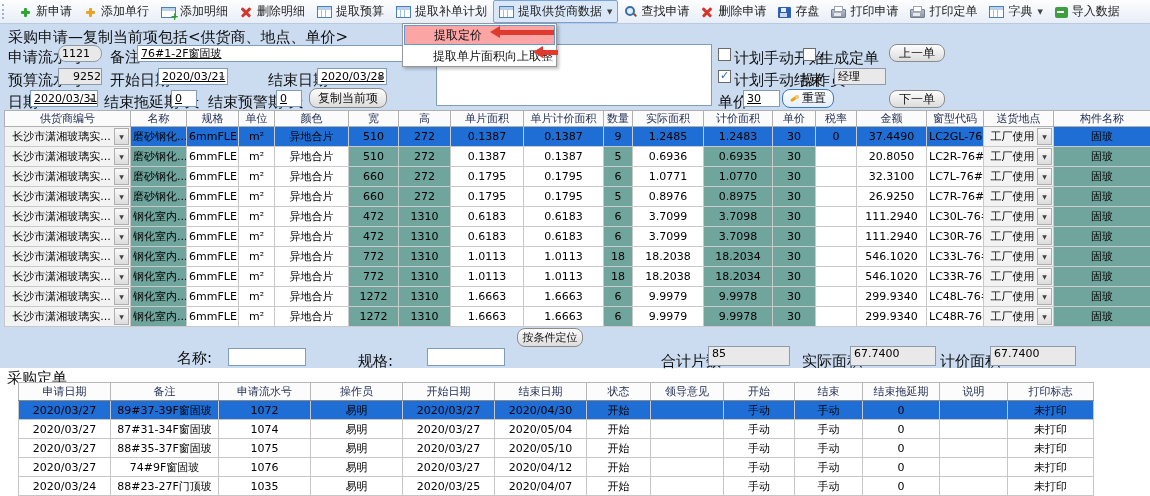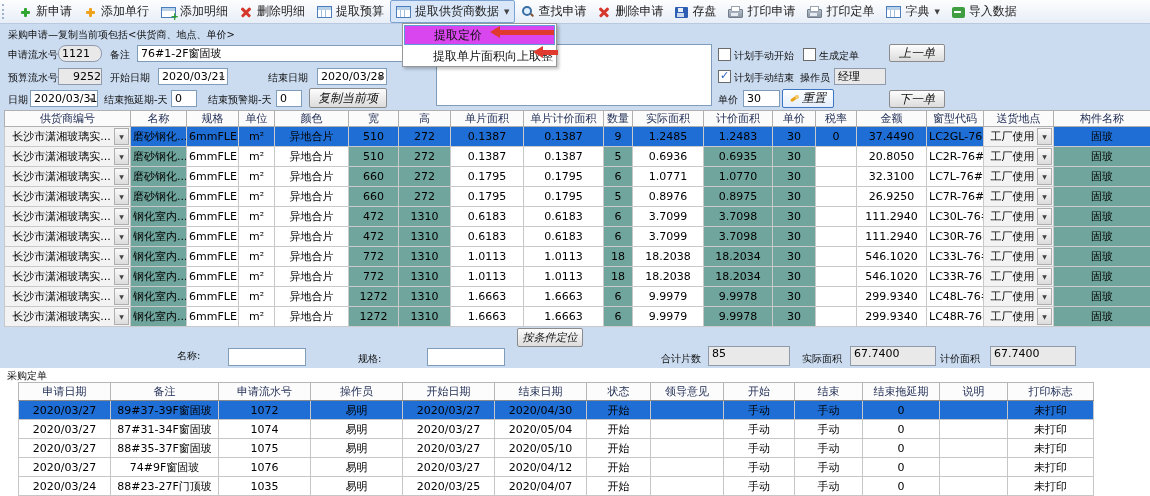--- a/index.html
+++ b/index.html
@@ -35,35 +35,35 @@
   .i-print{width:11px;height:7px;background:linear-gradient(#b6bfca,#8d97a5);margin-top:4px;border-radius:1px;border:1px solid #727d8b;}
   .i-print::before{content:"";position:absolute;left:2px;top:-4px;width:7px;height:4px;background:#fff;border:1px solid #9aa4b0;}
   .i-print::after{content:"";position:absolute;left:2px;top:3px;width:7px;height:3px;background:#e6ebf2;}
   .i-import{background:#3f9e3f;width:11px;height:11px;margin-top:1px;border-radius:2px;}
   .i-import::after{content:"";position:absolute;left:2px;top:4.5px;width:7px;height:2px;background:#fff;}
 
   
   .menu{position:absolute;left:402px;top:23px;width:153px;background:#fff;border:1px solid #979797;
     box-shadow:2px 2px 3px rgba(0,0,0,.25);z-index:10;font-size:12px;color:#111;}
   .menu-item{height:20px;line-height:20px;padding-left:30px;white-space:nowrap;}
-  .menu-item.hl{background:#d946ef;border:1px solid #5e9ad9;height:18px;line-height:18px;margin:1px;padding-left:29px;}
+  .menu-item.hl{background:#fca5a5;border:1px solid #5e9ad9;height:18px;line-height:18px;margin:1px;padding-left:29px;}
   .red-arrow{position:absolute;height:12px;z-index:11;}
   .red-arrow::before{content:"";position:absolute;left:0;top:0;border:6px solid transparent;border-right:10px solid var(--arrow,#e03a2f);}
   .red-arrow::after{content:"";position:absolute;left:13px;right:0;top:3.5px;height:5px;background:var(--arrow,#e03a2f);}
 
   
-  .lbl{position:absolute;font-size:10px;color:#101010;white-space:nowrap;}
+  .lbl{position:absolute;font-size:15px;color:#101010;white-space:nowrap;}
   .fld{position:absolute;font-size:11px;color:#000;border:1px solid #8f9bad;background:#e9e9e9;
     display:flex;align-items:center;padding:0 3px;box-sizing:border-box;white-space:nowrap;overflow:hidden;}
-  .fld.wi{background:#fff;border-color:#7f9db9;}
+  .fld.wi{background:#fff;border-color:#7f9db9;text-decoration:underline;}
   .fld.dd{padding-right:14px;}
   .fld.dd::after{content:"▼";position:absolute;right:3px;top:50%;transform:translateY(-50%);font-size:6px;color:#666;}
   .notes{position:absolute;left:436px;top:44px;width:274px;height:60px;background:#fff;border:1px solid #7f9db9;}
-  .btn{position:absolute;background:linear-gradient(#fdfdfd,#dcdcdc);border:1px solid #8b8b8b;border-radius:2px;
-    font-size:12px;color:#101010;display:flex;align-items:center;justify-content:center;white-space:nowrap;cursor:default;box-sizing:border-box;font-style:italic;}
+  .btn{position:absolute;background:linear-gradient(#fdfdfd,#dcdcdc);border:1px solid #8b8b8b;border-radius:8px;
+    font-size:12px;color:#101010;display:flex;align-items:center;justify-content:center;white-space:nowrap;cursor:default;box-sizing:border-box;}
   .btn.blue{border-color:#3a76c4;background:linear-gradient(#feffff,#e4eefb);}
   .reset-ico{width:9px;height:9px;margin-right:3px;position:relative;display:inline-block;}
   .reset-ico::before{content:"";position:absolute;left:0;top:3px;width:9px;height:3px;background:#e8a21a;transform:rotate(-35deg);border-radius:2px;}
   .reset-ico::after{content:"";position:absolute;left:5px;top:1px;width:4px;height:4px;background:#f6c96d;border-radius:50%;}
   .chk{position:absolute;width:11px;height:11px;background:#fff;border:1px solid #6b6b6b;font-size:11px;
     line-height:10px;text-align:center;color:#2b62c4;font-weight:bold;box-sizing:content-box;}
 
   
   table{border-collapse:collapse;table-layout:fixed;font-size:11px;}
   #main-table{position:absolute;left:4px;top:110px;width:1146px;background:#fff;border-top:1px solid #6e6e6e;}
@@ -106,20 +106,24 @@
         <span class="tbicon i-add-detail"></span>
         <span>添加明细</span>
       </span>
       <span class="tb-btn">
         <span class="tbicon i-delete"></span>
         <span>删除明细</span>
       </span>
       <span class="tb-btn">
         <span class="tbicon i-grid"></span>
         <span>提取预算</span>
+      </span>
+      <span class="tb-btn">
+        <span class="tbicon i-grid"></span>
+        <span>提取补单计划</span>
       </span>
       <span class="tb-btn tb-open">
         <span class="tbicon i-grid"></span>
         <span>提取供货商数据</span>
         <span class="caret">▼</span>
       </span>
       <span class="tb-btn">
         <span class="tbicon i-search"></span>
         <span>查找申请</span>
       </span>

